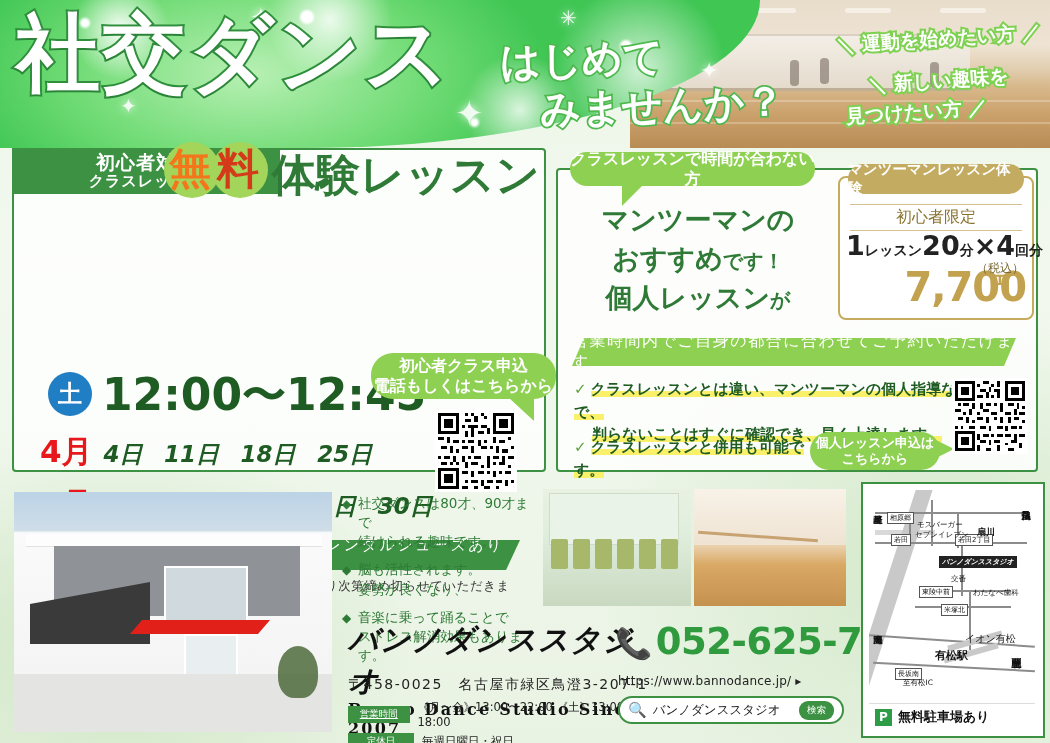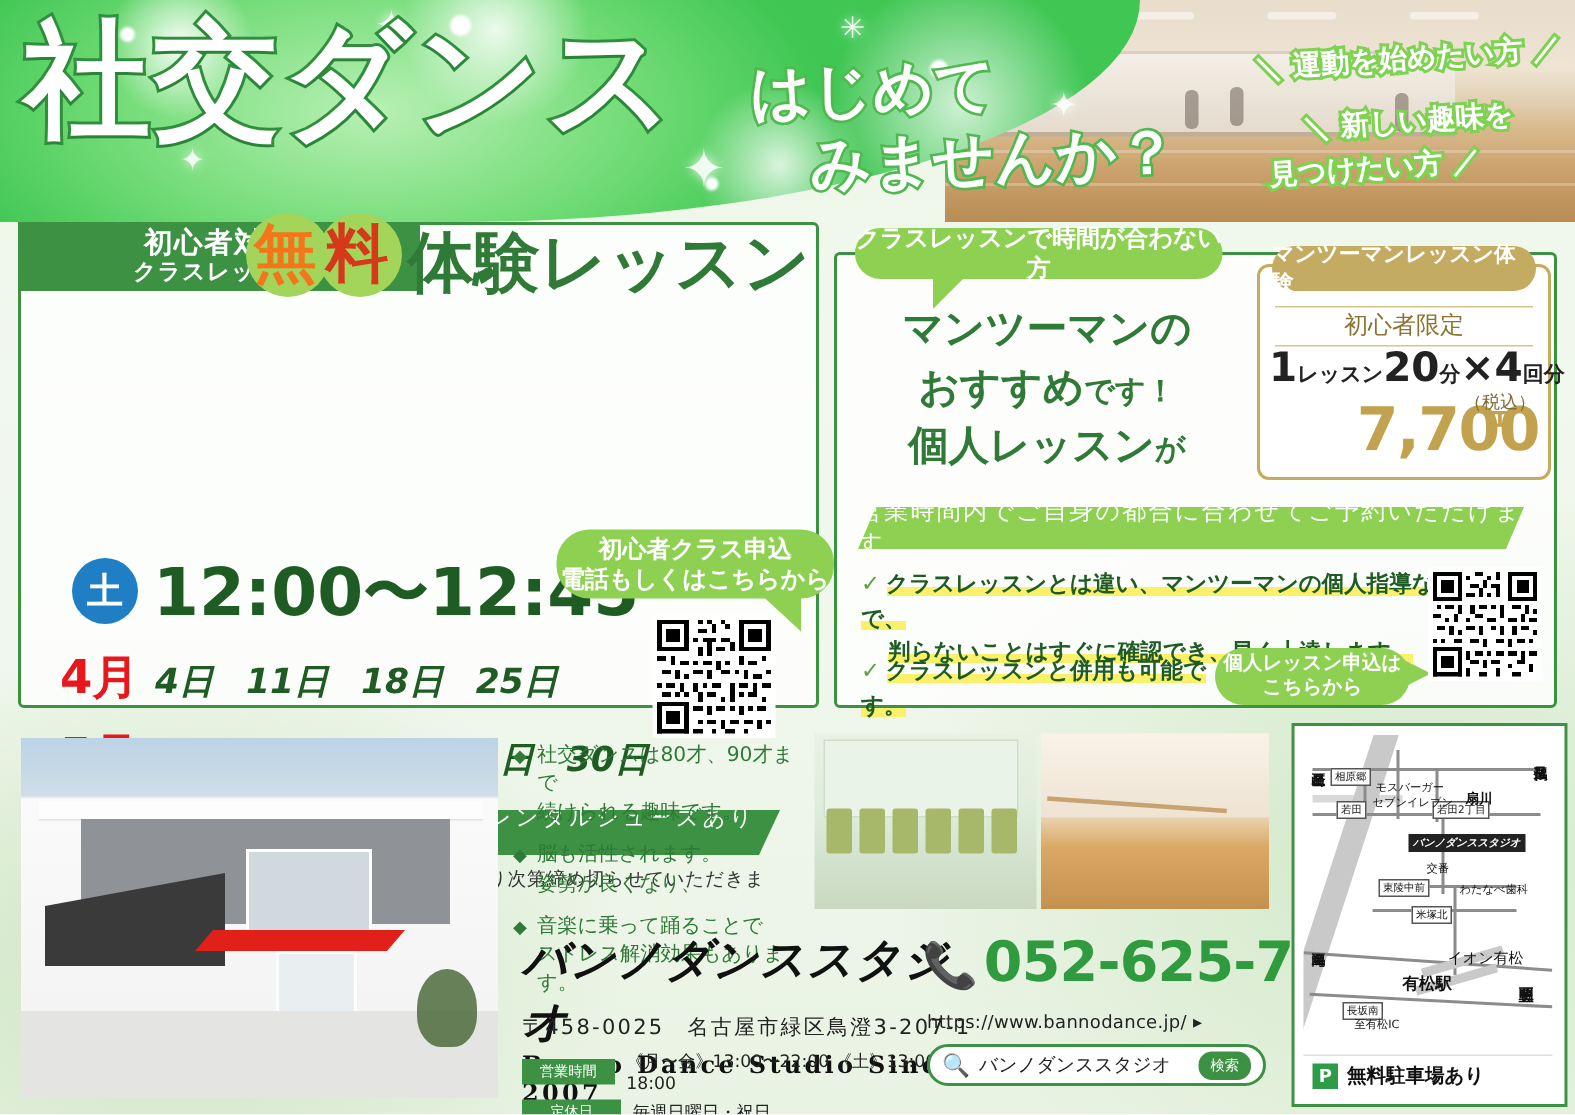--- a/index.html
+++ b/index.html
@@ -199,21 +199,21 @@
 
   .brand{position:absolute;left:348px;top:620px;width:300px;}
   .brand .jp{font-size:30px;font-weight:bold;color:#111;letter-spacing:1px;font-style:italic;
     font-family:"DejaVu Serif","Liberation Serif",serif;}
   .brand .en{font-size:16px;font-weight:bold;color:#111;letter-spacing:2.2px;margin-top:-2px;
     font-family:"DejaVu Serif","Liberation Serif",serif;}
   .addr{position:absolute;left:348px;top:676px;font-size:14px;color:#222;letter-spacing:1.5px;}
   .hoursgrid{position:absolute;left:348px;top:700px;width:300px;font-size:11.5px;color:#222;}
   .hoursgrid .row{display:flex;align-items:center;margin-bottom:4px;}
   .hbadge{background:#3c9142;color:#fff;font-size:9.5px;padding:2px 6px;margin-right:8px;white-space:nowrap;}
-  .hbadge.w{width:66px;text-align:center;box-sizing:border-box;}
+  .hbadge.w{width:66px;text-align:center;box-sizing:border-box;text-decoration:underline;}
   .tel{position:absolute;left:615px;top:620px;font-size:37px;font-weight:bold;color:#2f9a3e;white-space:nowrap;letter-spacing:-.5px;}
   .tel .ico{font-size:30px;margin-right:4px;}
   .url{position:absolute;left:618px;top:674px;font-size:12px;color:#222;letter-spacing:.2px;}
   .searchbar{
     position:absolute;left:618px;top:696px;width:226px;height:28px;border:2px solid #3c9142;border-radius:14px;
     display:flex;align-items:center;gap:6px;padding:0 8px;box-sizing:border-box;background:#fff;
   }
   .searchbar .mg{color:#3c9142;font-size:15px;}
   .searchbar .txt{font-size:12.5px;color:#222;flex:1;}
   .searchbar .go{background:#3c9142;color:#fff;font-size:9.5px;border-radius:9px;padding:3px 8px;}

